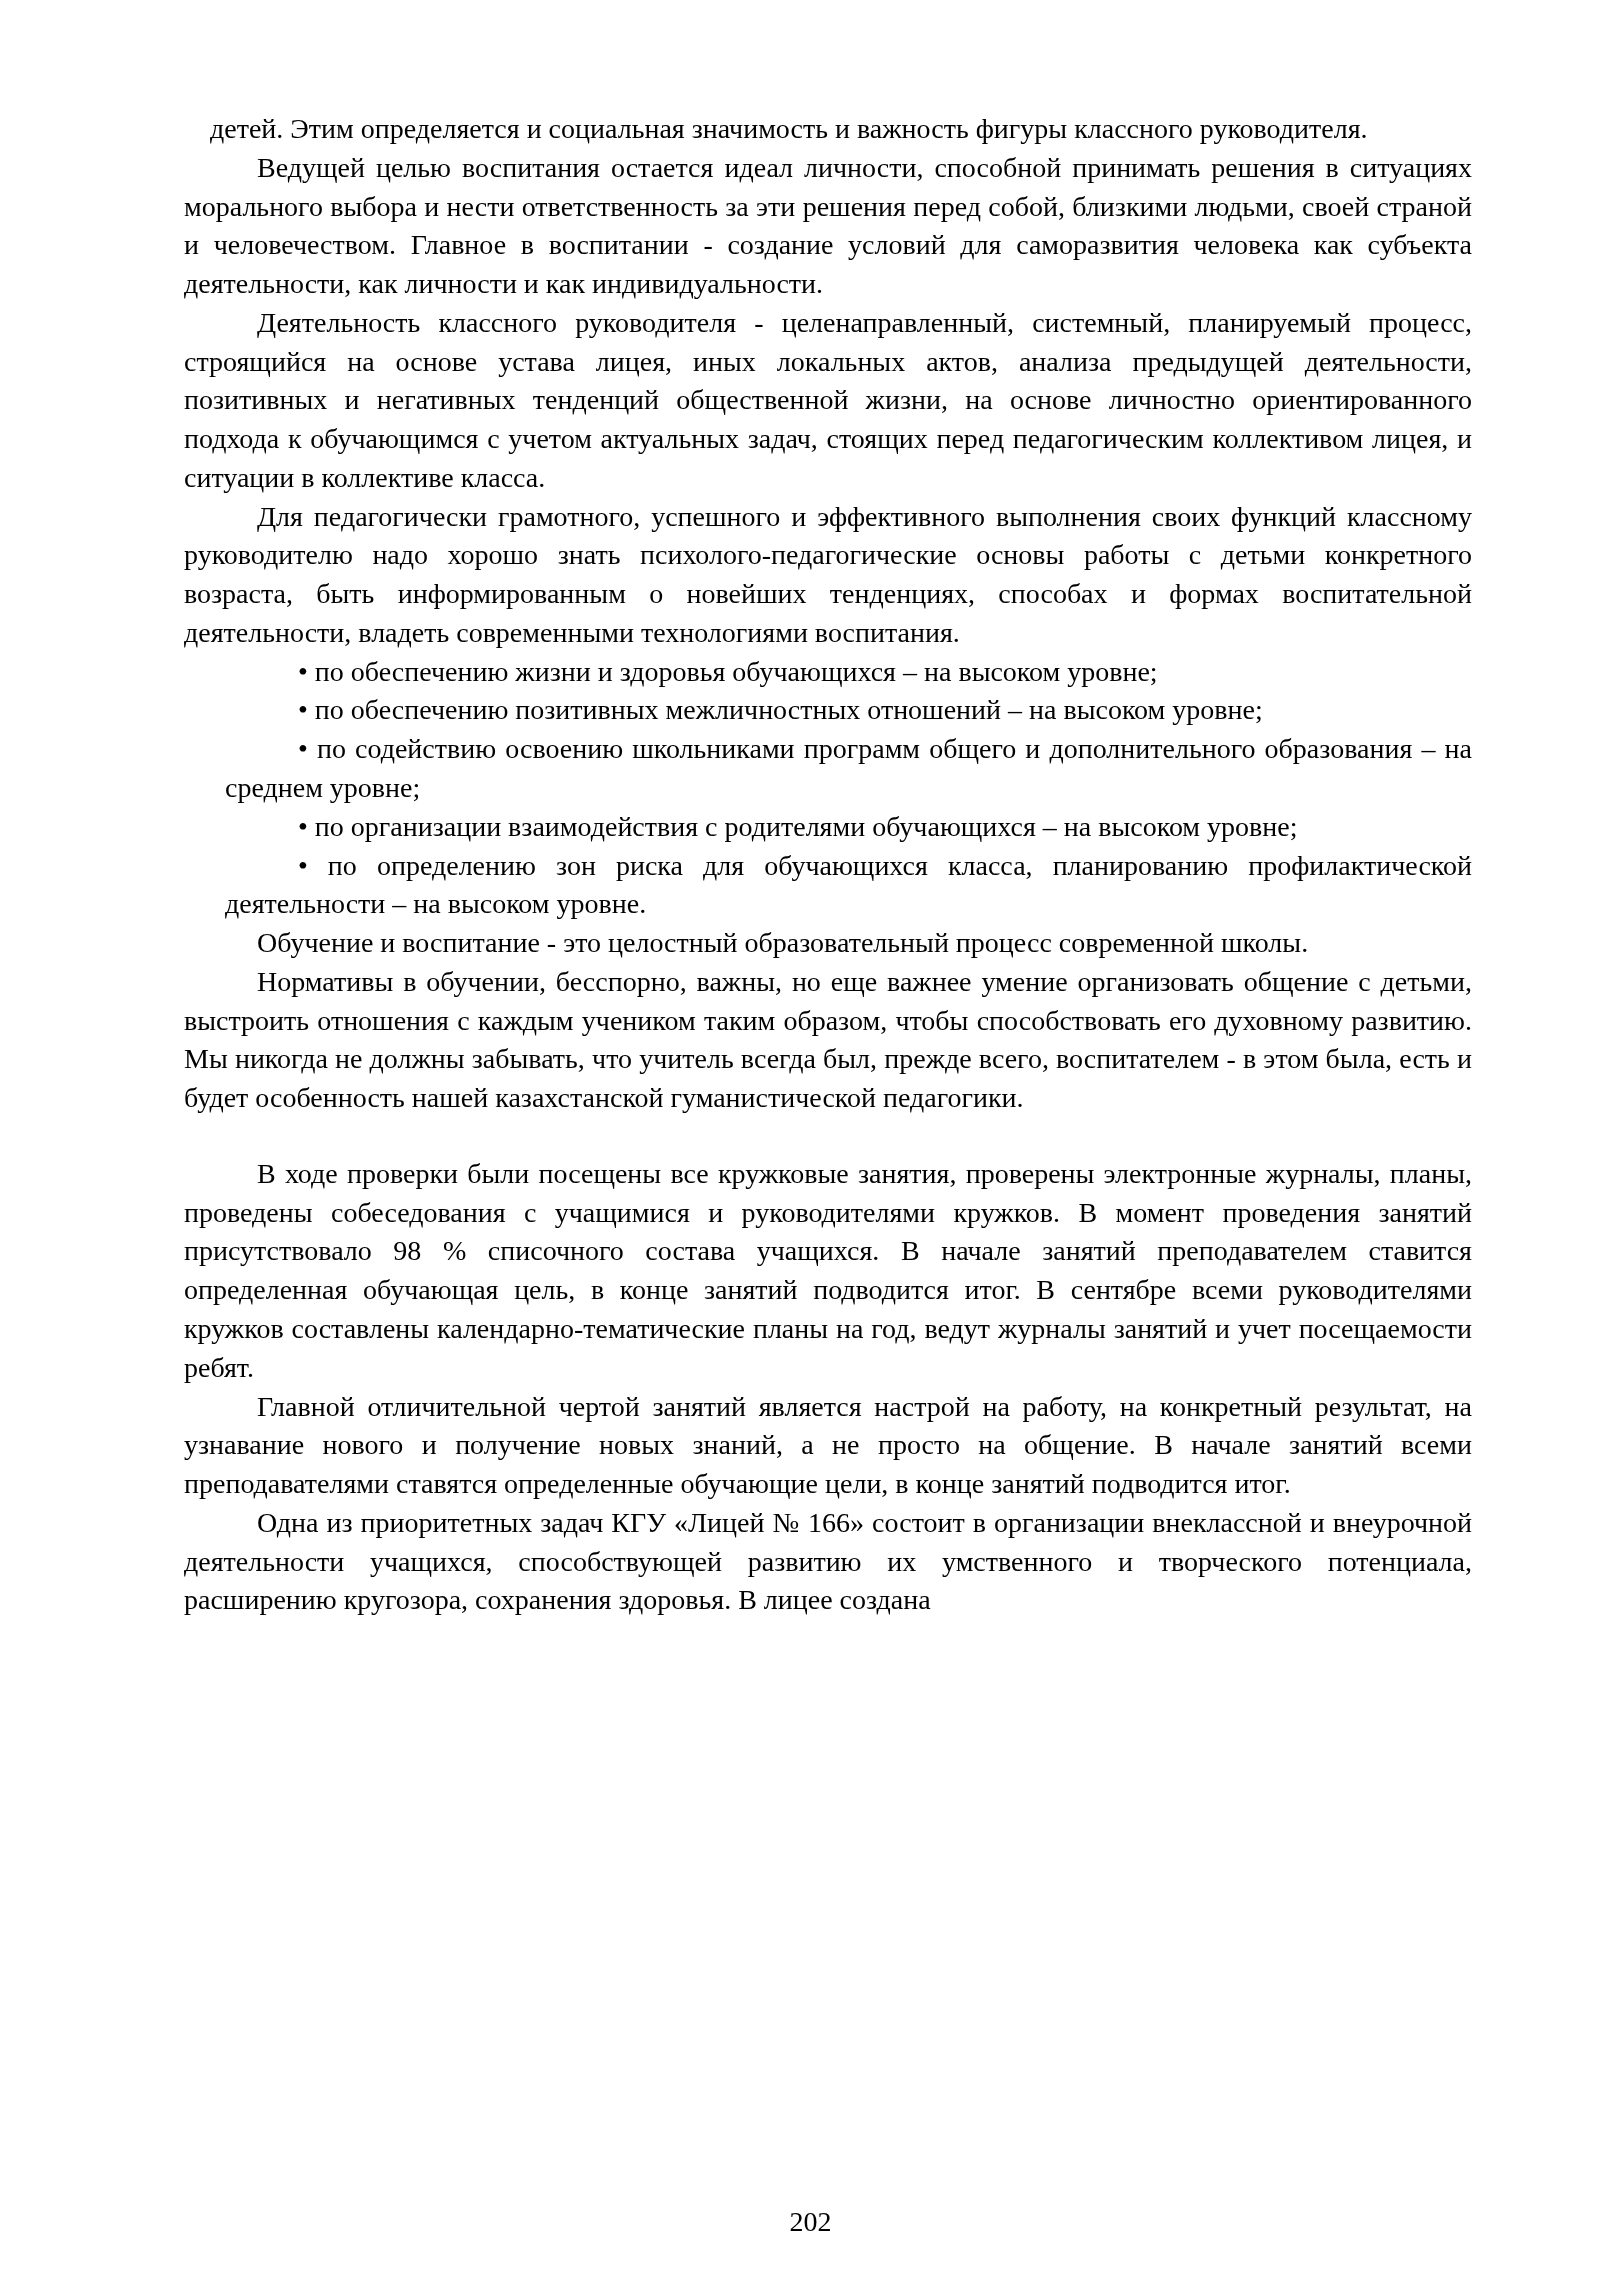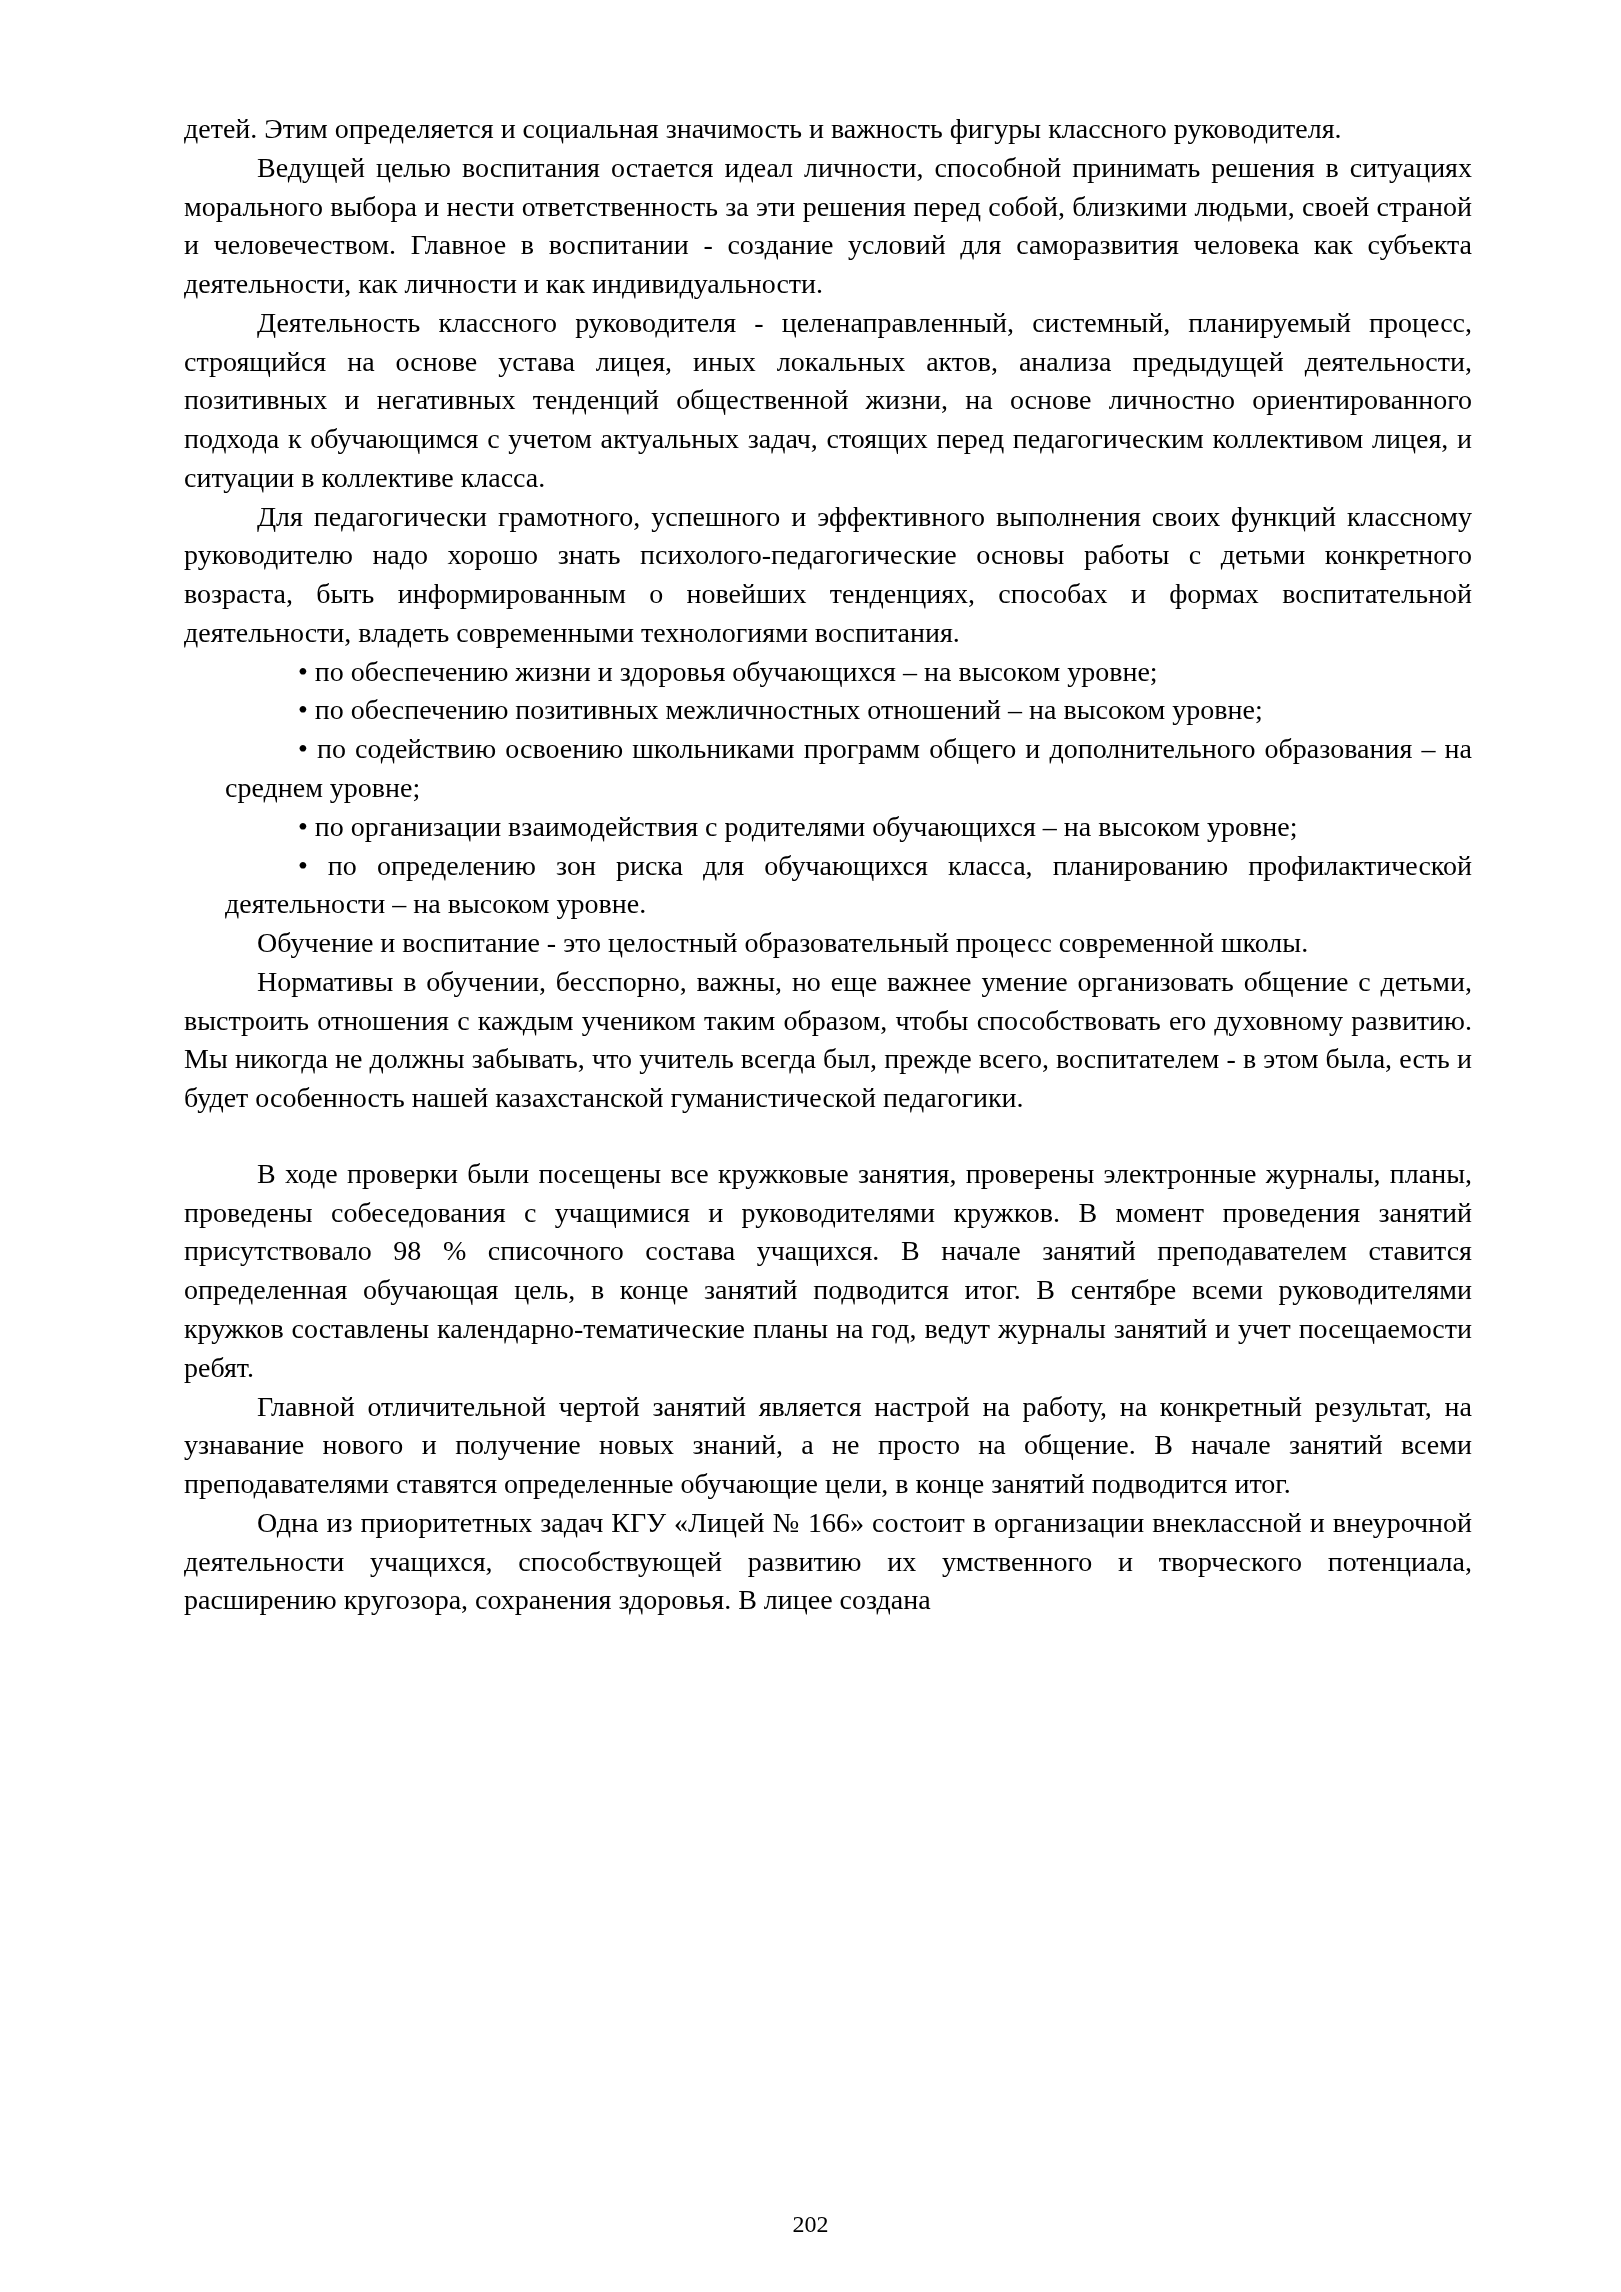--- a/index.html
+++ b/index.html
@@ -28,35 +28,36 @@
     text-align: justify;
     text-justify: inter-word;
   }
   p {
     margin: 0;
     text-indent: 73px;
     text-align: justify;
   }
   p.noindent {
     text-indent: 0;
+    margin-left: 26px;
   }
   p.bullet {
     text-indent: 73px;
     margin-left: 41px;
   }
   .gap {
     height: 37px;
   }
   .page-number {
     position: absolute;
     left: 0;
     right: 0;
     bottom: 55px;
     text-align: center;
-    font-size: 24px;
+    font-size: 28px;
     font-family: "Liberation Serif", "DejaVu Serif", serif;
   }
 </style>
 </head>
 <body>
 
 <div class="page">
   <div class="doc-body" id="doc-body">
       <p class=" noindent">детей. Этим определяется и социальная значимость и важность фигуры классного руководителя.</p>
       <p class="">Ведущей целью воспитания остается идеал личности, способной принимать решения в ситуациях морального выбора и нести ответственность за эти решения перед собой, близкими людьми, своей страной и человечеством. Главное в воспитании - создание условий для саморазвития человека как субъекта деятельности, как личности и как индивидуальности.</p>

